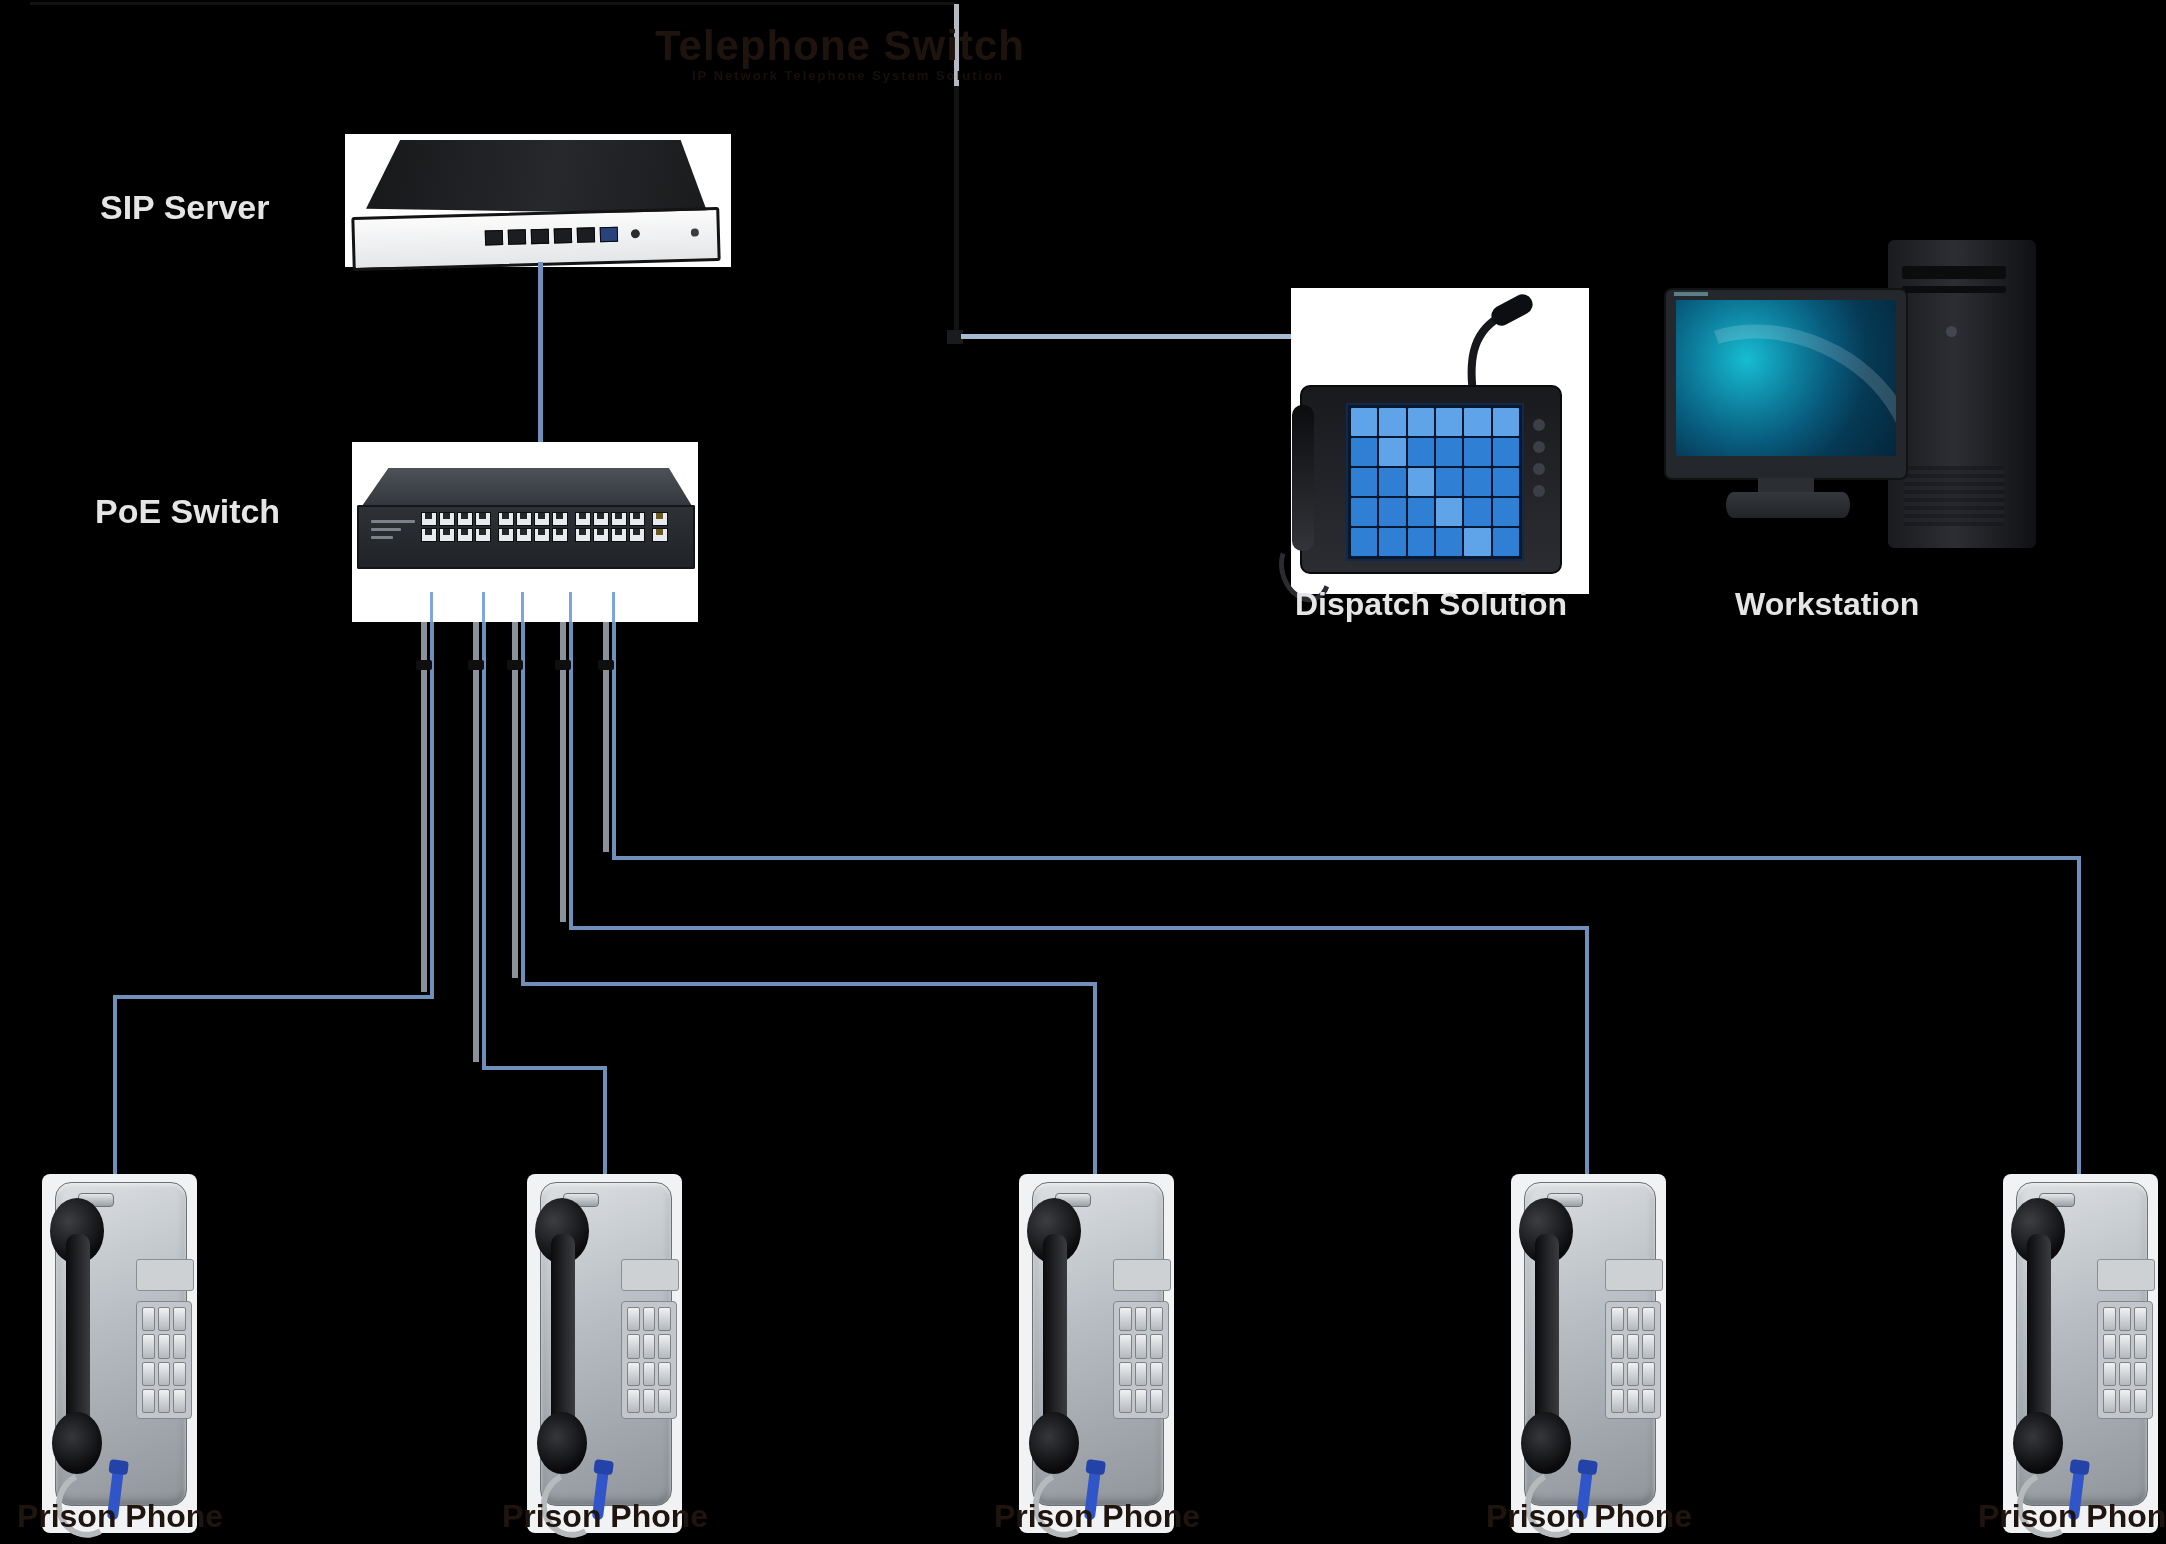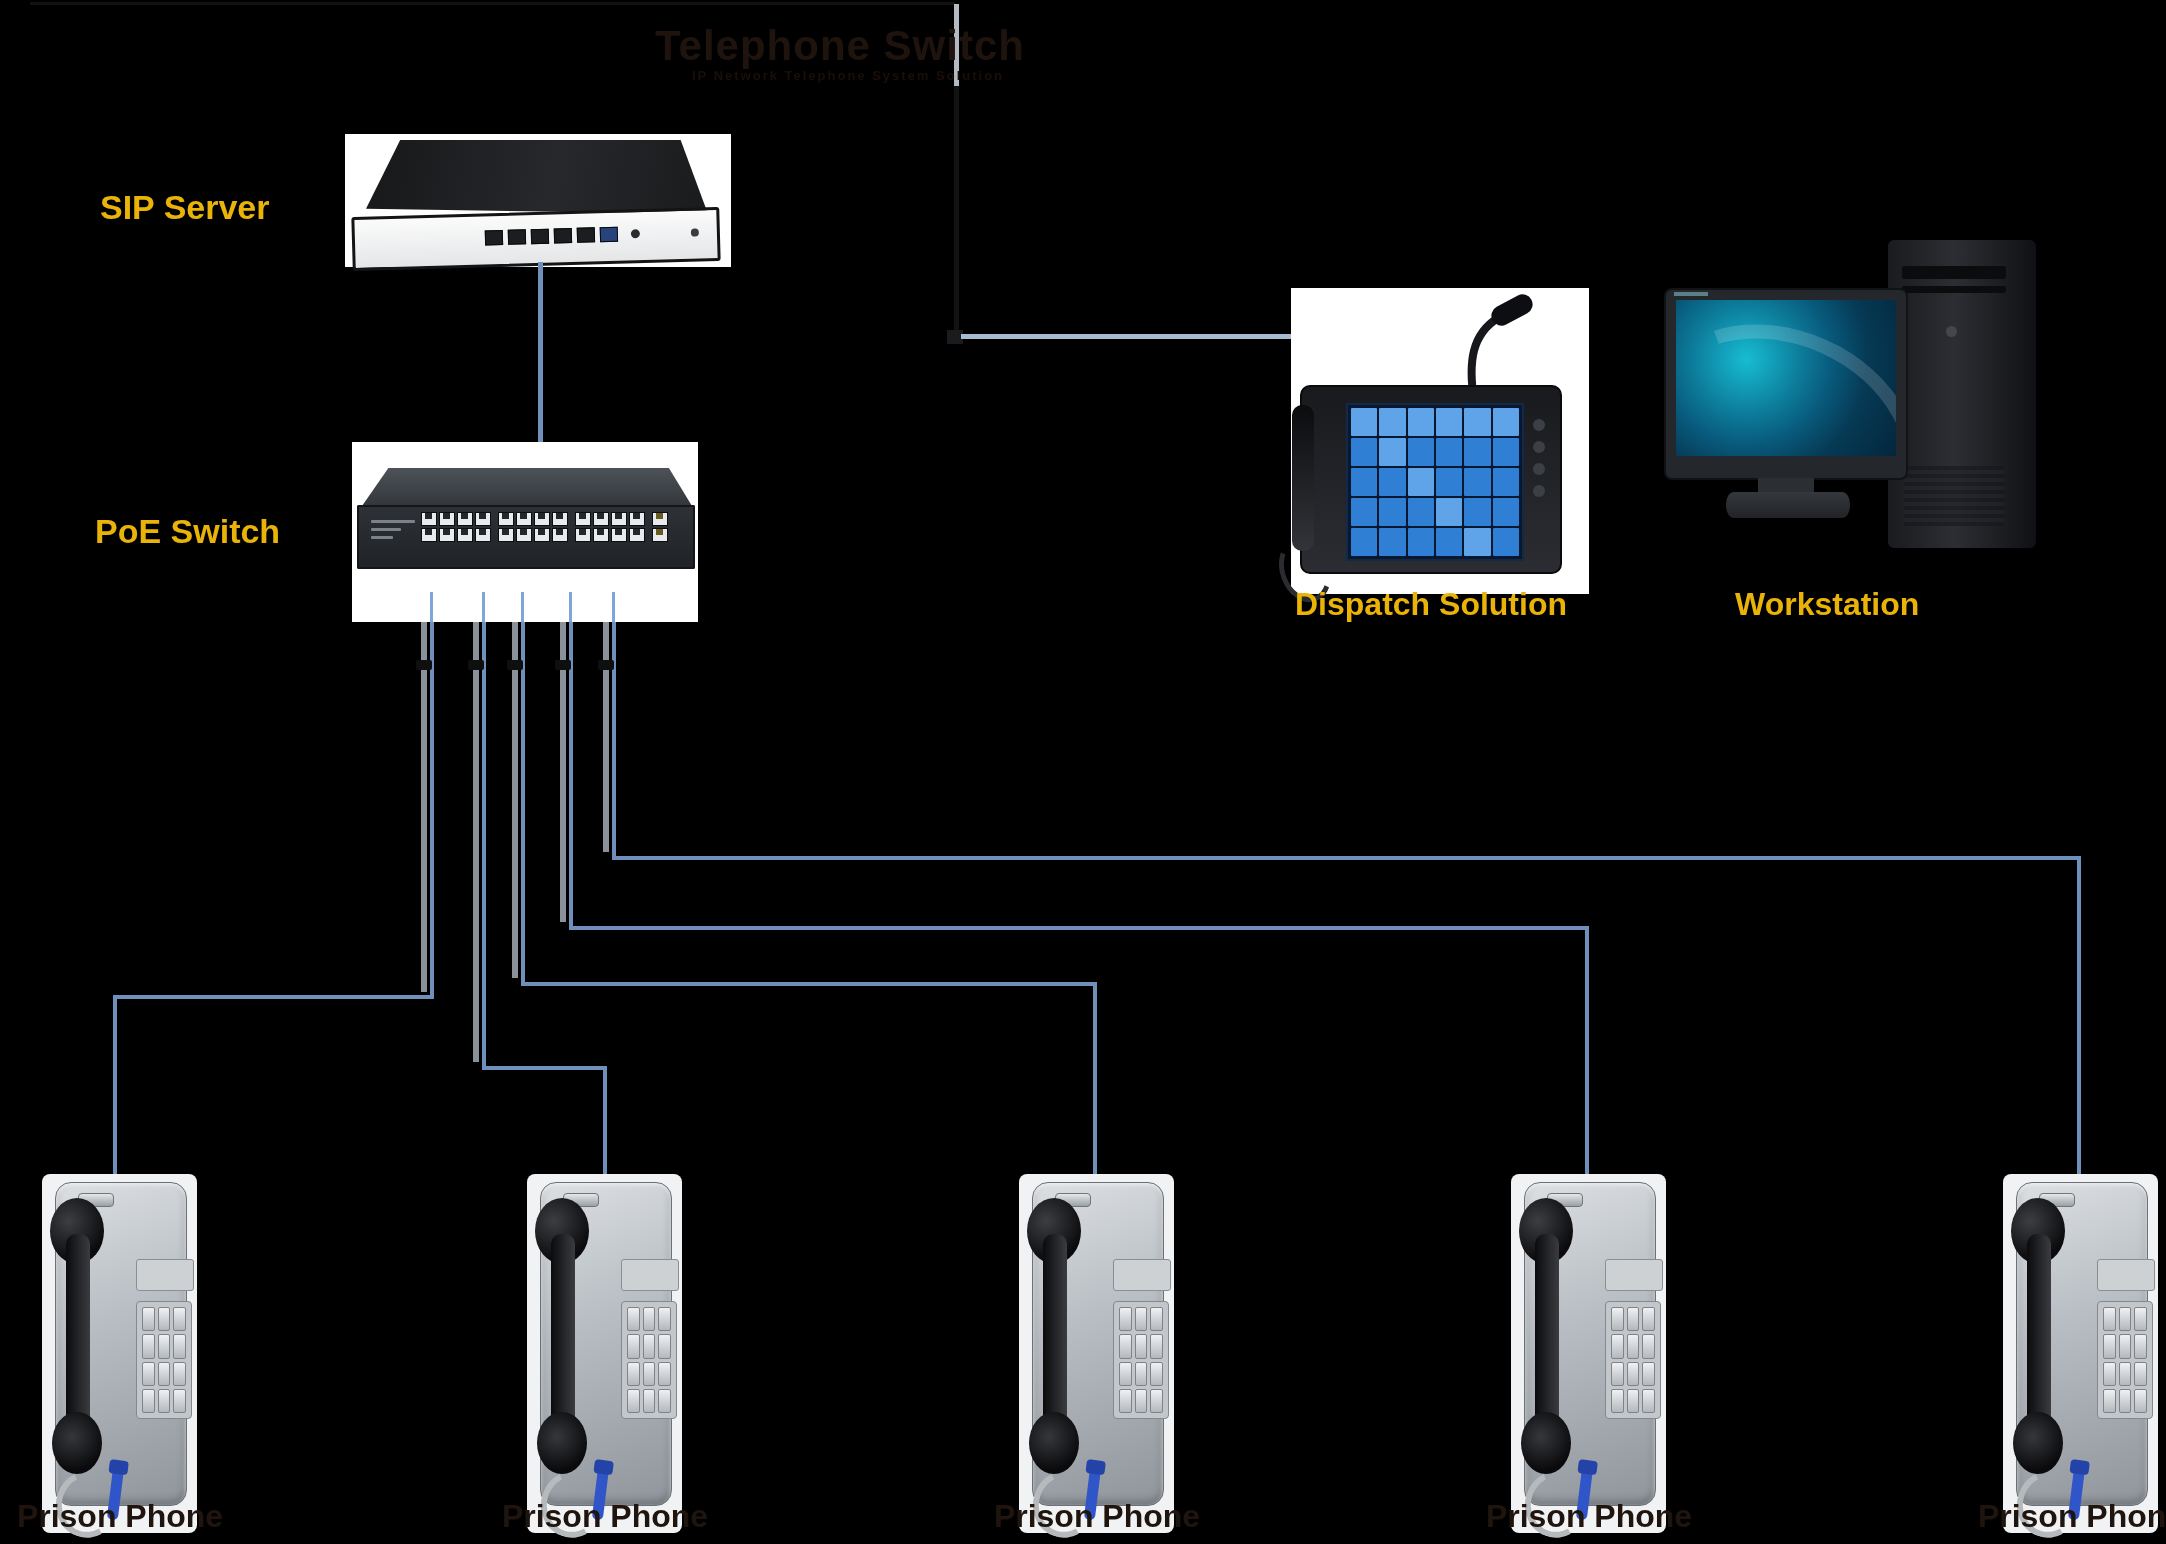--- a/index.html
+++ b/index.html
@@ -1,24 +1,24 @@
 <!DOCTYPE html>
 <html><head>
 <meta charset="utf-8">
 <style>
   html,body{margin:0;padding:0;background:#000;}
   #stage{position:relative;width:2166px;height:1544px;background:#000;overflow:hidden;
          font-family:"Liberation Sans", sans-serif;}
   .abs{position:absolute;}
   
-  .lbl{position:absolute;font-weight:bold;color:#eab308;white-space:nowrap;}
+  .lbl{position:absolute;font-weight:bold;color:#e5e5e5;white-space:nowrap;}
   .title-main{left:655px;top:22px;width:290px;text-align:center;font-size:42px;color:#1e130d;letter-spacing:1px;}
   .title-sub{left:678px;top:68px;width:340px;text-align:center;font-size:13px;color:#190f0a;letter-spacing:2px;font-weight:bold;position:absolute;}
   .lbl-server{left:100px;top:188px;font-size:34px;}
-  .lbl-switch{left:95px;top:512px;font-size:34px;}
+  .lbl-switch{left:95px;top:492px;font-size:34px;}
   .lbl-console{left:1295px;top:586px;font-size:32px;}
   .lbl-pc{left:1735px;top:586px;font-size:32px;}
   .lbl-phone{width:220px;text-align:center;top:1498px;font-size:32px;color:#20140f;}
   
   .card{position:absolute;background:#fff;}
   
   .vline,.hline{position:absolute;}
   .blue{background:#7090bc;}
   .bluethin{background:#7fa6d9;}
   .pale{background:#a6bad0;}

